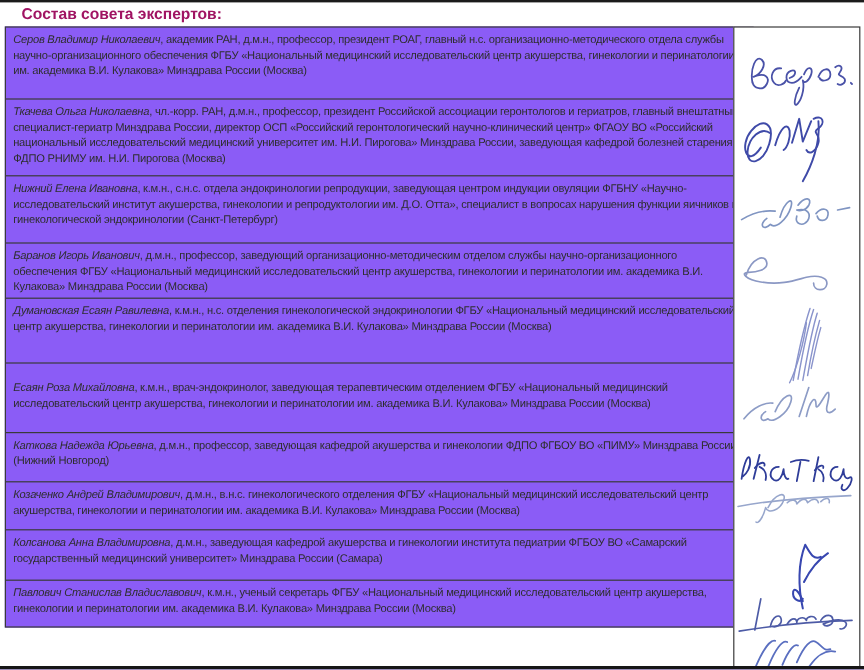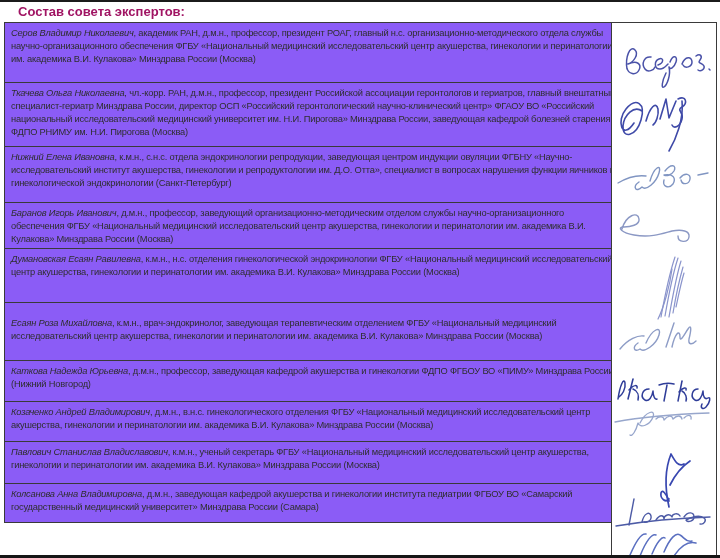--- a/index.html
+++ b/index.html
@@ -77,25 +77,25 @@
 
   <div class="row">
     <span class="ename">Каткова Надежда Юрьевна</span><span class="edesc">, д.м.н., профессор, заведующая кафедрой акушерства и гинекологии ФДПО ФГБОУ ВО «ПИМУ» Минздрава России (Нижний Новгород)</span>
   </div>
 
   <div class="row">
     <span class="ename">Козаченко Андрей Владимирович</span><span class="edesc">, д.м.н., в.н.с. гинекологического отделения ФГБУ «Национальный медицинский исследовательский центр акушерства, гинекологии и перинатологии им. академика В.И. Кулакова» Минздрава России (Москва)</span>
   </div>
 
   <div class="row">
-    <span class="ename">Павлович Станислав Владиславович</span><span class="edesc">, к.м.н., ученый секретарь ФГБУ «Национальный медицинский исследовательский центр акушерства, гинекологии и перинатологии им. академика В.И. Кулакова» Минздрава России (Москва)</span>
+    <span class="ename">Колсанова Анна Владимировна</span><span class="edesc">, д.м.н., заведующая кафедрой акушерства и гинекологии института педиатрии ФГБОУ ВО «Самарский государственный медицинский университет» Минздрава России (Самара)</span>
   </div>
 
   <div class="row">
-    <span class="ename">Колсанова Анна Владимировна</span><span class="edesc">, д.м.н., заведующая кафедрой акушерства и гинекологии института педиатрии ФГБОУ ВО «Самарский государственный медицинский университет» Минздрава России (Самара)</span>
+    <span class="ename">Павлович Станислав Владиславович</span><span class="edesc">, к.м.н., ученый секретарь ФГБУ «Национальный медицинский исследовательский центр акушерства, гинекологии и перинатологии им. академика В.И. Кулакова» Минздрава России (Москва)</span>
   </div>
 
 </div>
 
 <div class="sigcol">
   <svg viewBox="0 0 104 532" width="104" height="532">
     <g class="sig" id="sig-1" stroke-width="1.5" stroke="#4a52a8">
       <path d="M15,46 C13,34 18,22 23,27 C27,31 22,39 16,41 C25,37 30,41 27,47 C24,53 16,51 15,45"></path>
       <path d="M39,34 C32,33 29,41 33,46 C36,50 42,47 43,44"></path>
       <path d="M46,42 C52,40 52,34 47,36 C42,38 42,46 48,46 C52,46 54,43 56,41"></path>

